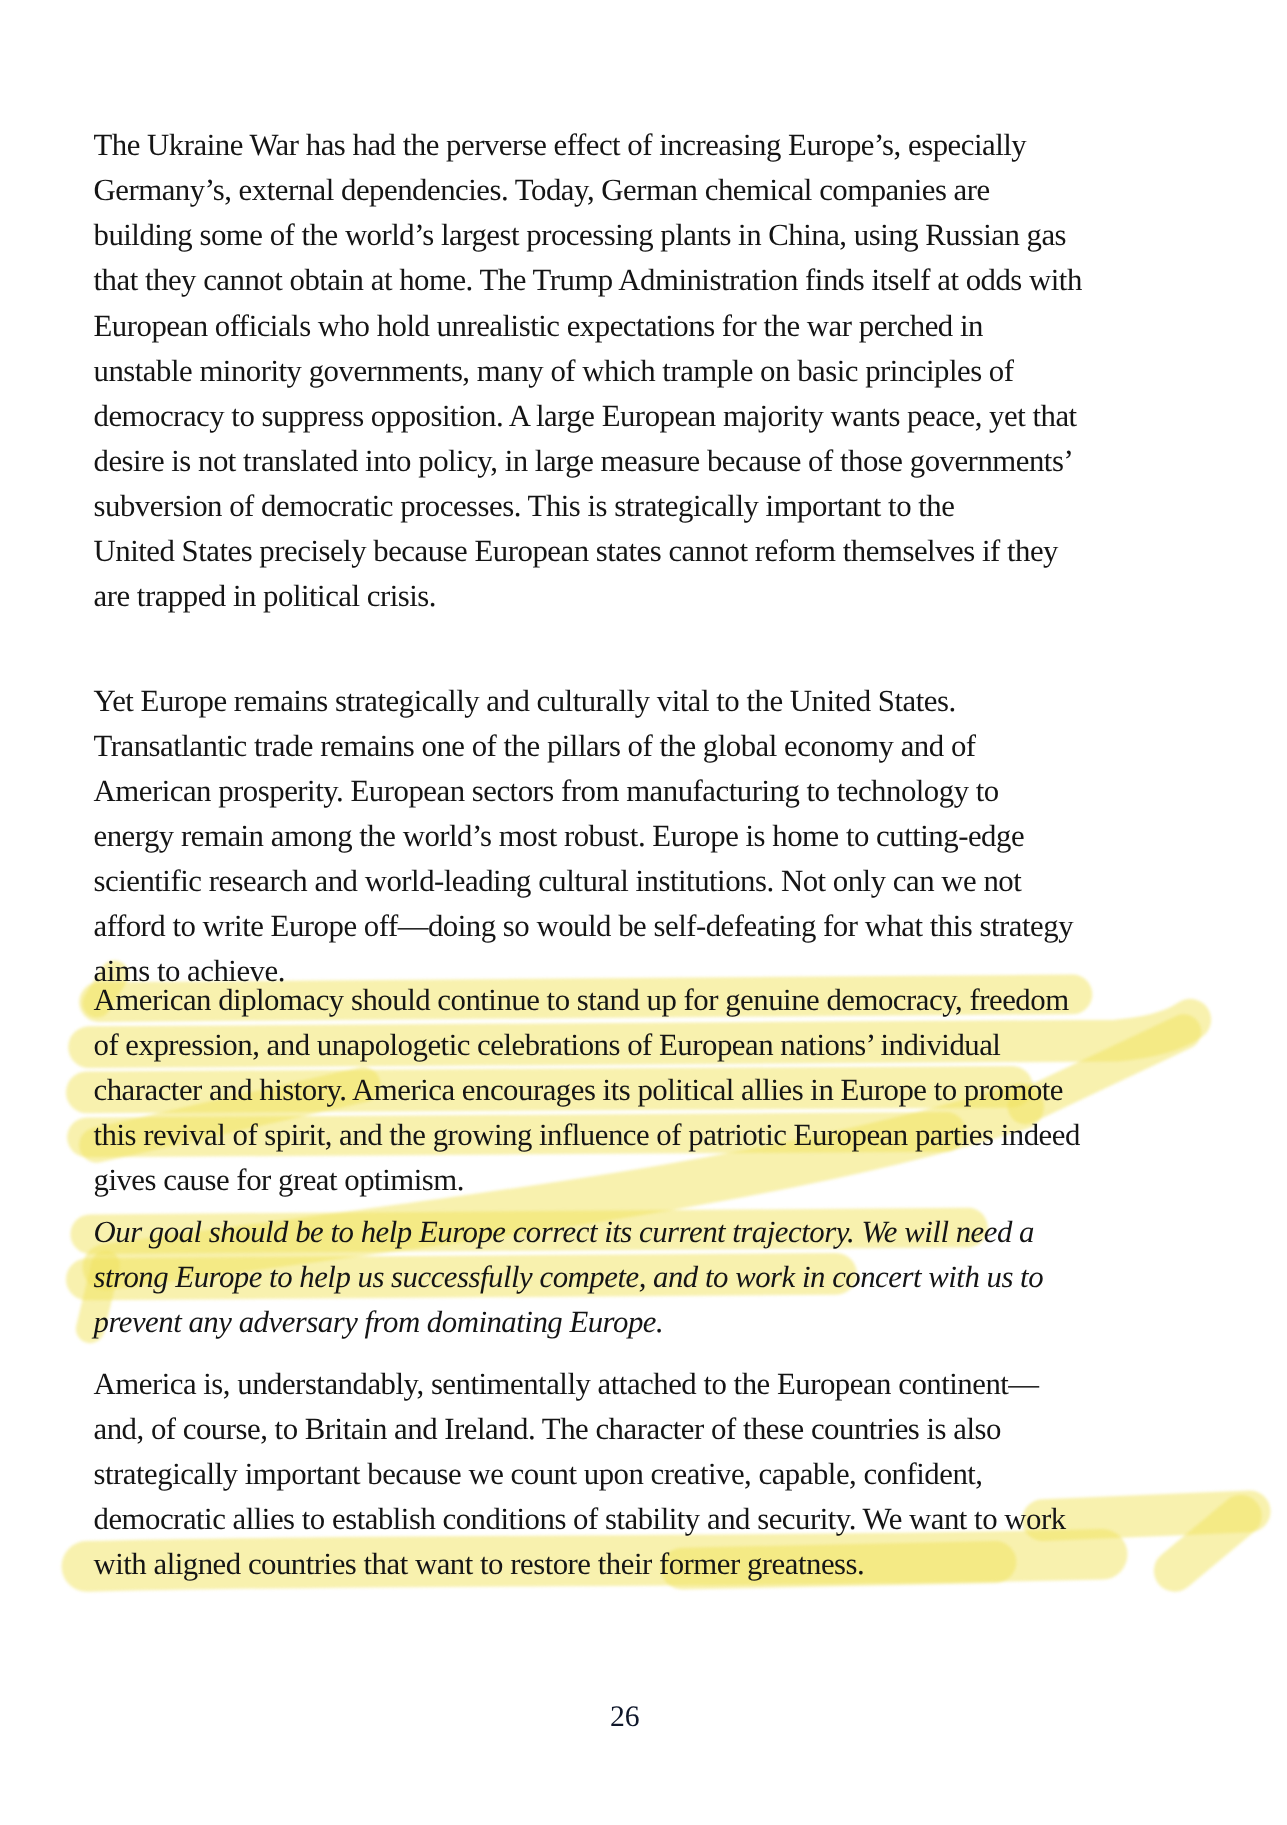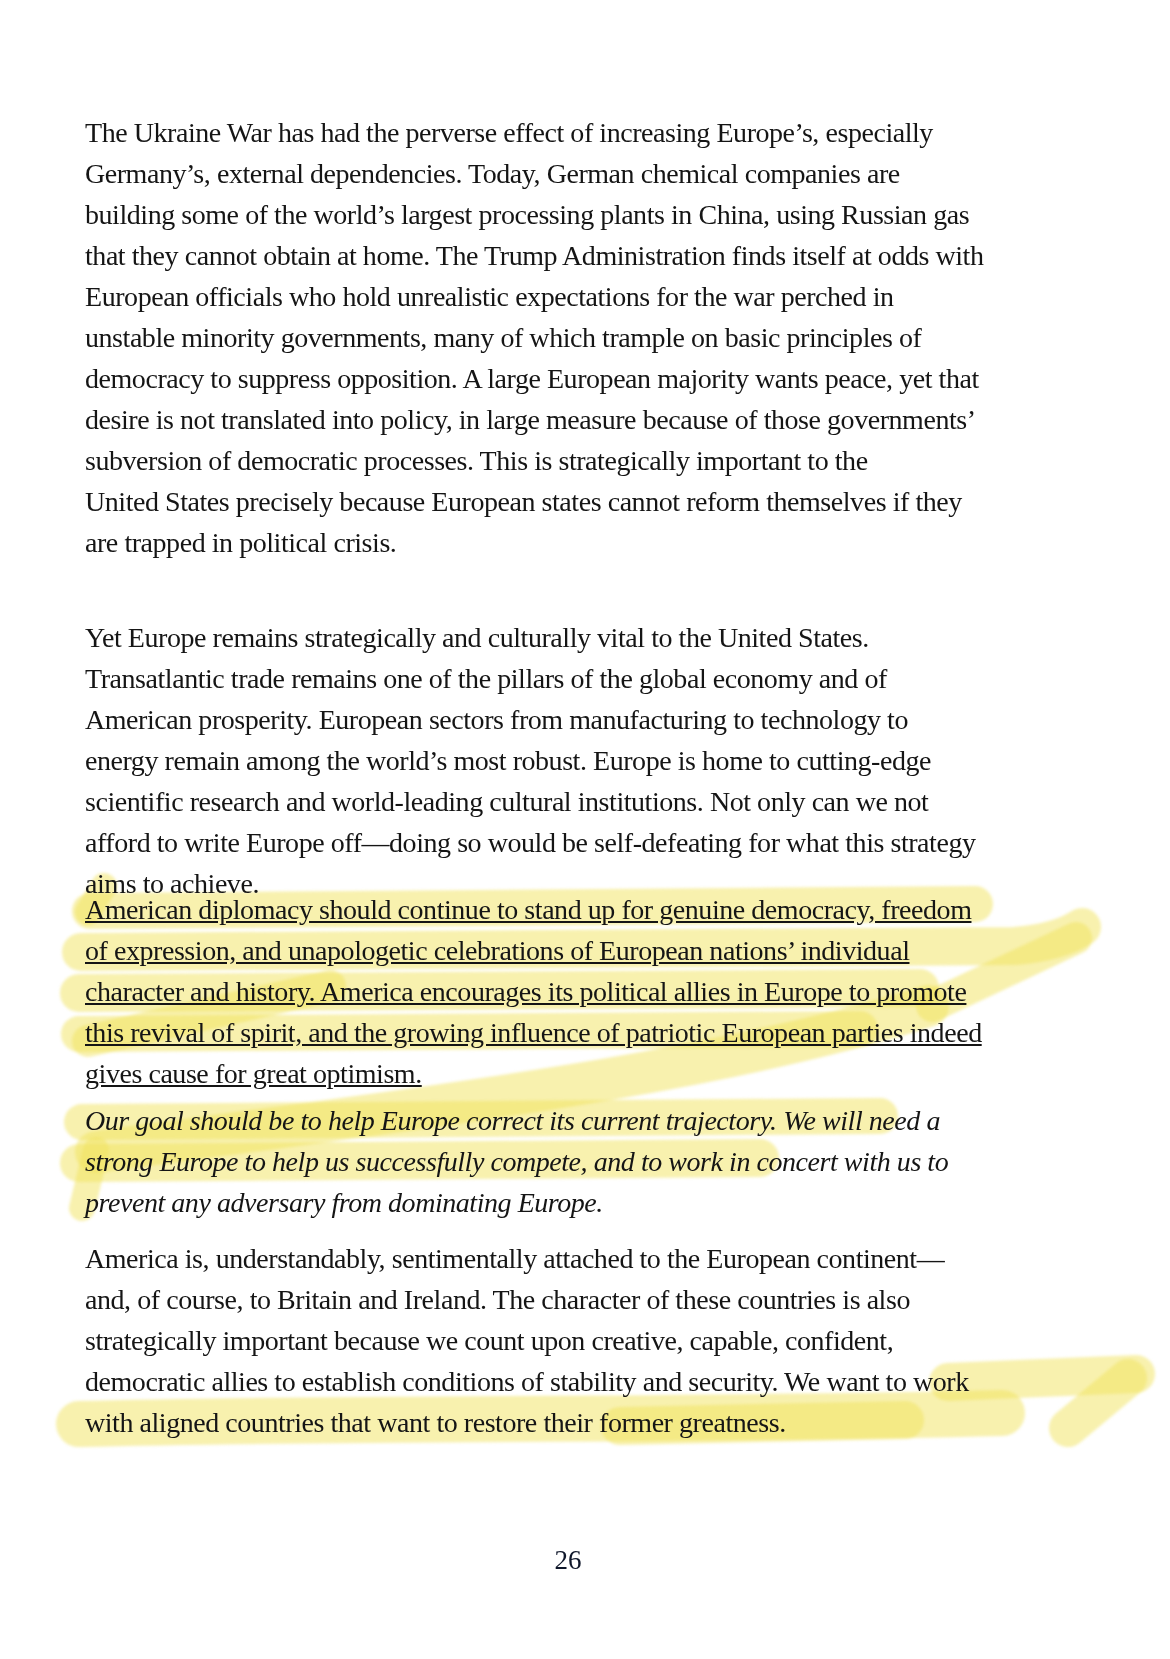--- a/index.html
+++ b/index.html
@@ -16,21 +16,21 @@
   }
   .para{
     position:absolute;left:85px;z-index:1;
     white-space:pre;
     font-size:28px;line-height:41px;
     letter-spacing:-0.45px;
     color:#151515;
   }
   .p1{top:112px;}
   .p2{top:577px;margin-top:40px;}
-  .p3{top:889px;text-decoration:underline;}
+  .p3{top:889px;}
   .p4{top:1100px;font-style:italic;}
   .p5{top:1238px;}
   .page-number{
     position:absolute;top:1545px;left:0;width:1136px;
     text-align:center;z-index:1;
     font-size:27px;color:#0f172a;letter-spacing:0;
   }
 </style>
 </head>
 <body>

